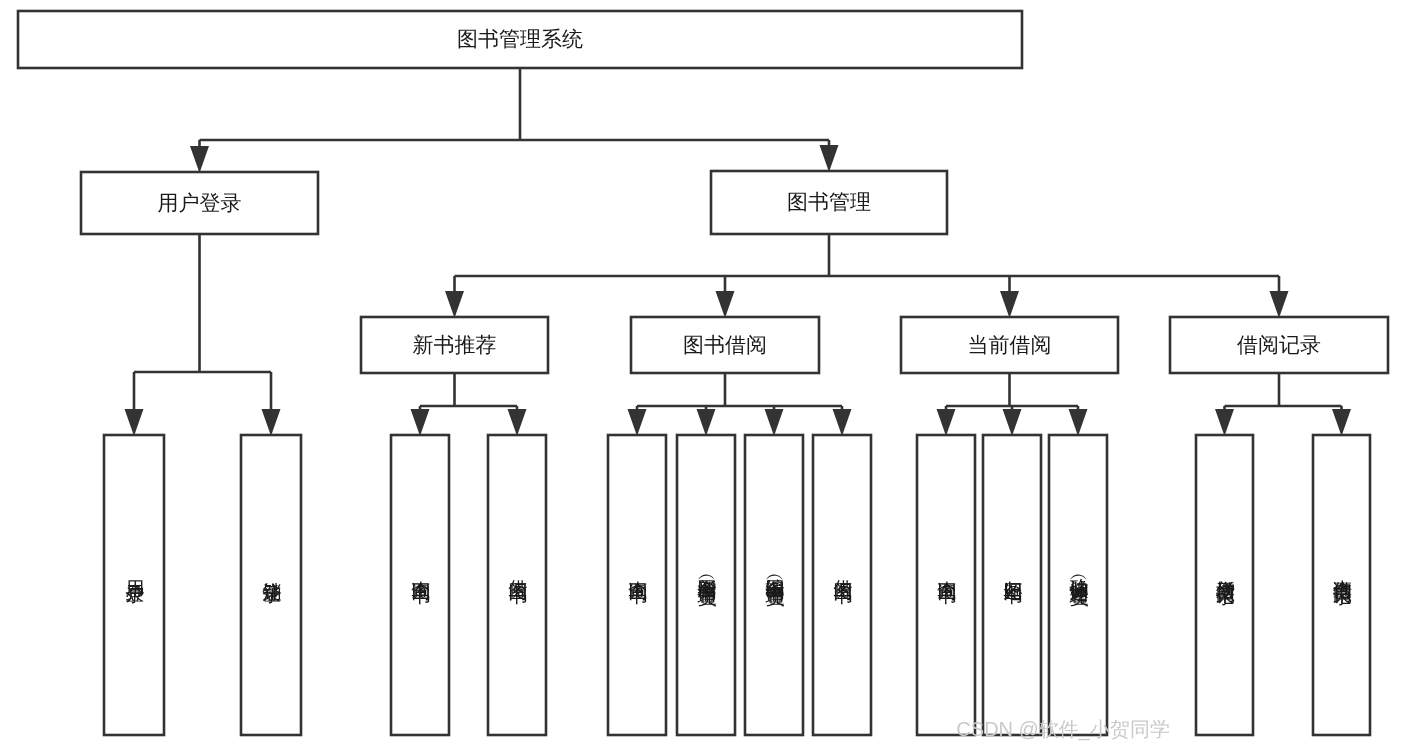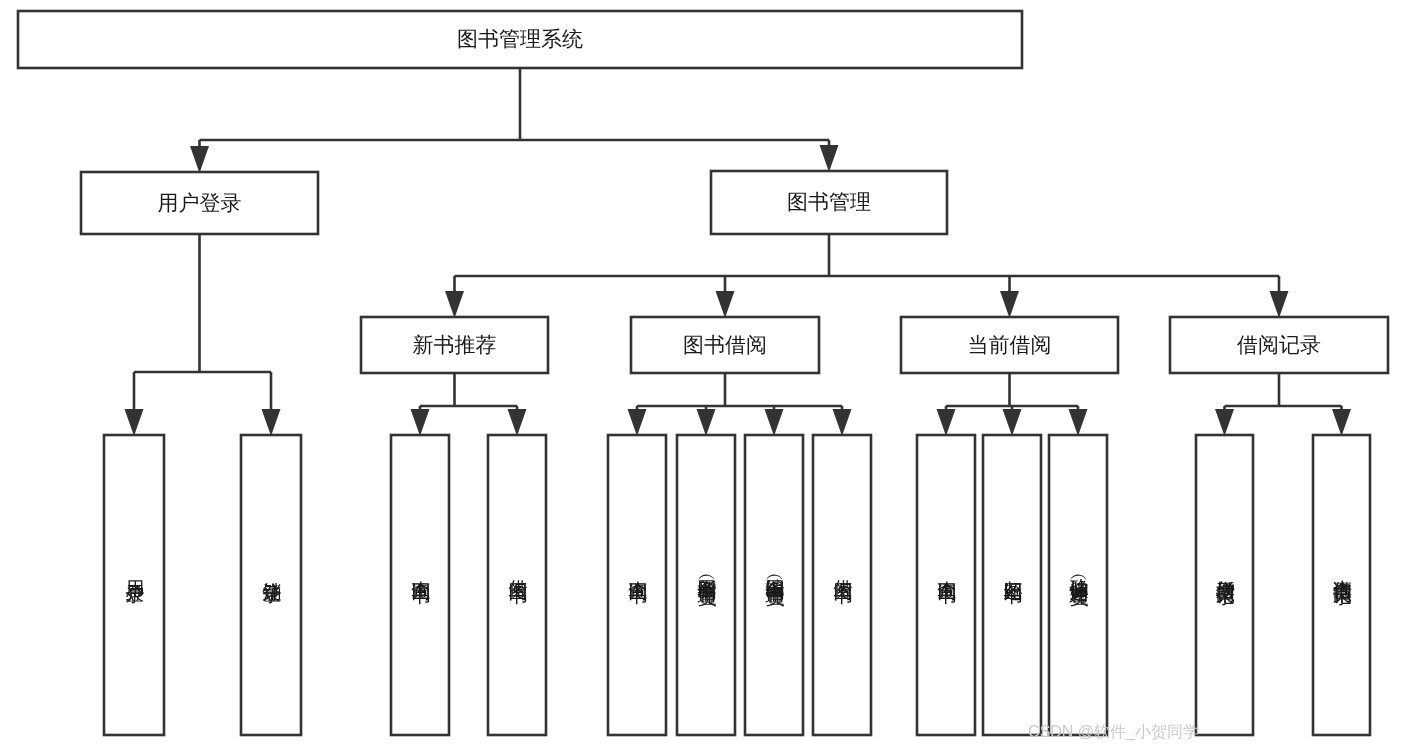--- a/index.html
+++ b/index.html
@@ -12,21 +12,20 @@
     width: 1405px;
     height: 747px;
     font-family: "Liberation Sans", "DejaVu Sans", sans-serif;
     overflow: hidden;
     position: relative;
   }
   #diagram-root {
     position: relative;
     width: 1180px;
     height: 747px;
-    padding-left: 29px;
   }
   svg.diagram {
     position: absolute;
     top: 0;
     left: 0;
     width: 1405px;
     height: 747px;
     display: block;
   }
   .node-box {
@@ -57,21 +56,21 @@
   }
   .edge-arrow {
     fill: #333333;
     stroke: none;
   }
   .watermark {
     position: absolute;
     right: 10px;
     bottom: 4px;
     color: #c9c9c9;
-    font-size: 16px;
+    font-size: 20px;
     font-family: "Liberation Sans", "DejaVu Sans", sans-serif;
     white-space: nowrap;
     user-select: none;
     margin-top: 20px;
   }
 </style>
 </head>
 <body>
 
 <div id="diagram-root">

